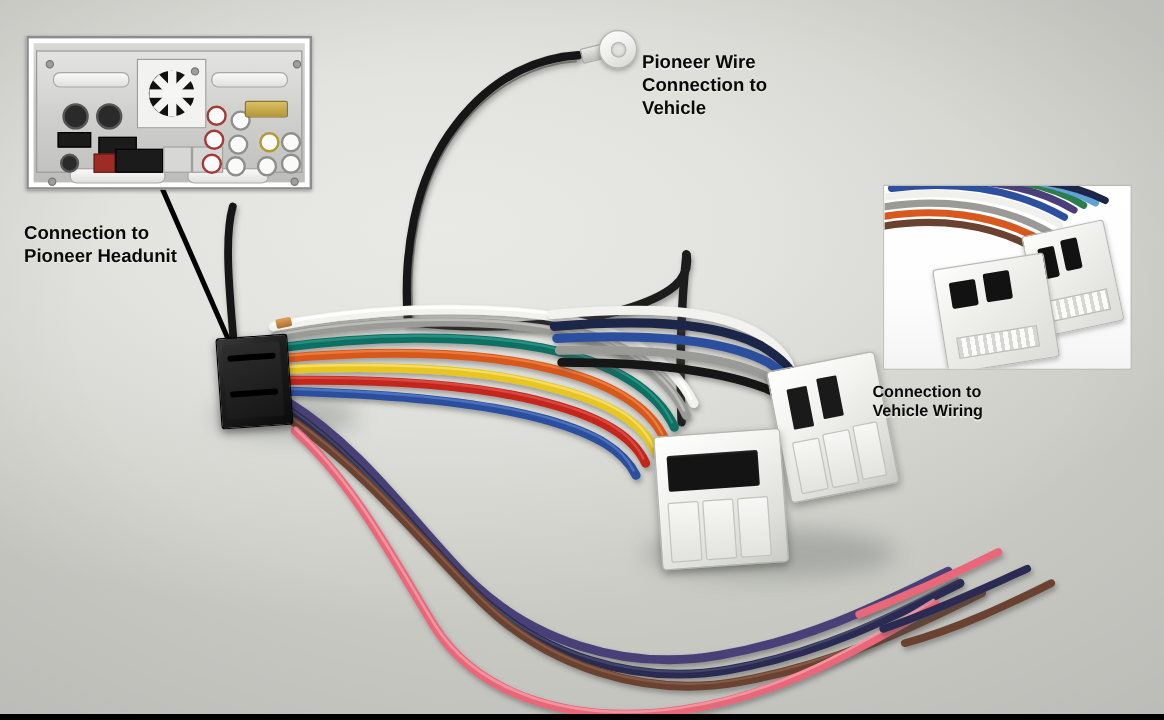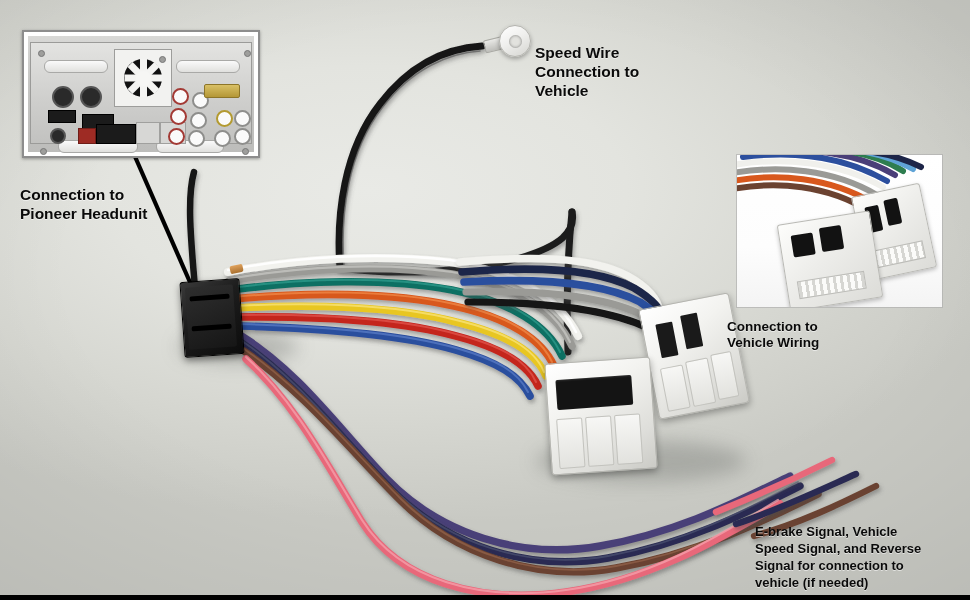--- a/index.html
+++ b/index.html
@@ -490,25 +490,21 @@
         <div class="ci-latch" style="left:11px; top:12px; width:22px; height:22px;"></div>
         <div class="ci-latch" style="left:40px; top:9px; width:22px; height:24px;"></div>
         <div class="ci-pinrow" style="left:10px; top:58px; width:66px; height:16px;"></div>
       </div>
     </div>
   </div>
 
   <div class="label" id="label-headunit">Connection to
 Pioneer Headunit</div>
 
-  <div class="label" id="label-ground">Speed Wire
+  <div class="label" id="label-ground">Pioneer Wire
 Connection to
 Vehicle</div>
 
   <div class="label" id="label-vehicle">Connection to
 Vehicle Wiring</div>
 
-  <div class="label" id="label-signals">E-brake Signal, Vehicle
-Speed Signal, and Reverse
-Signal for connection to
-vehicle (if needed)</div>
 
 </div>
 
 </body></html>

